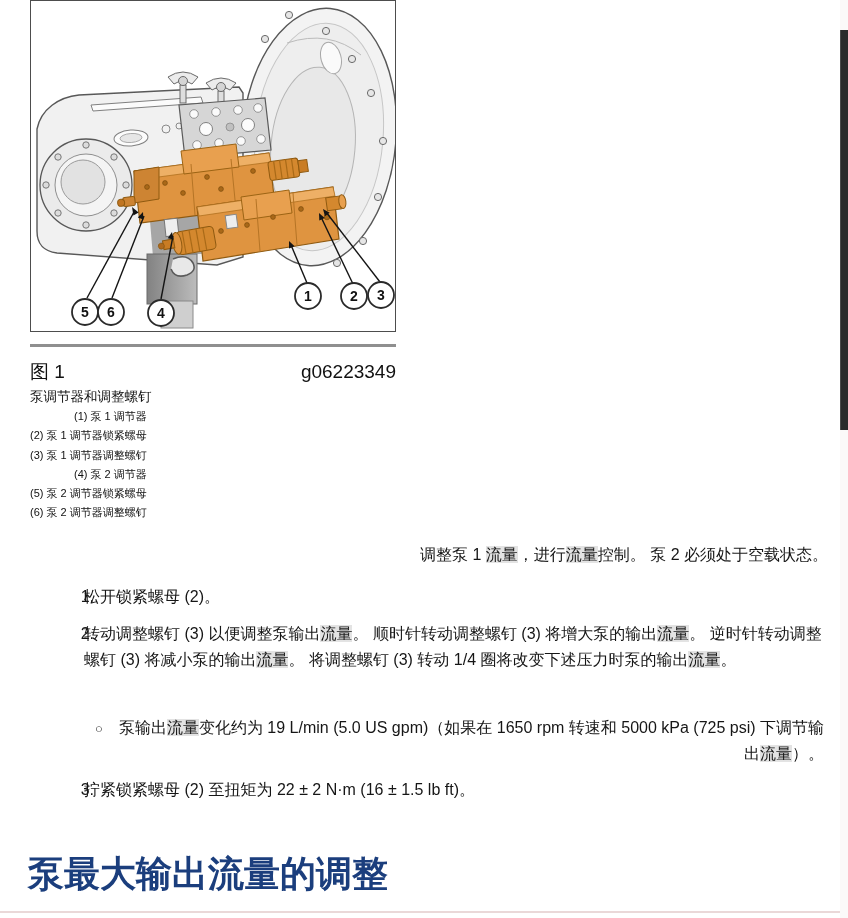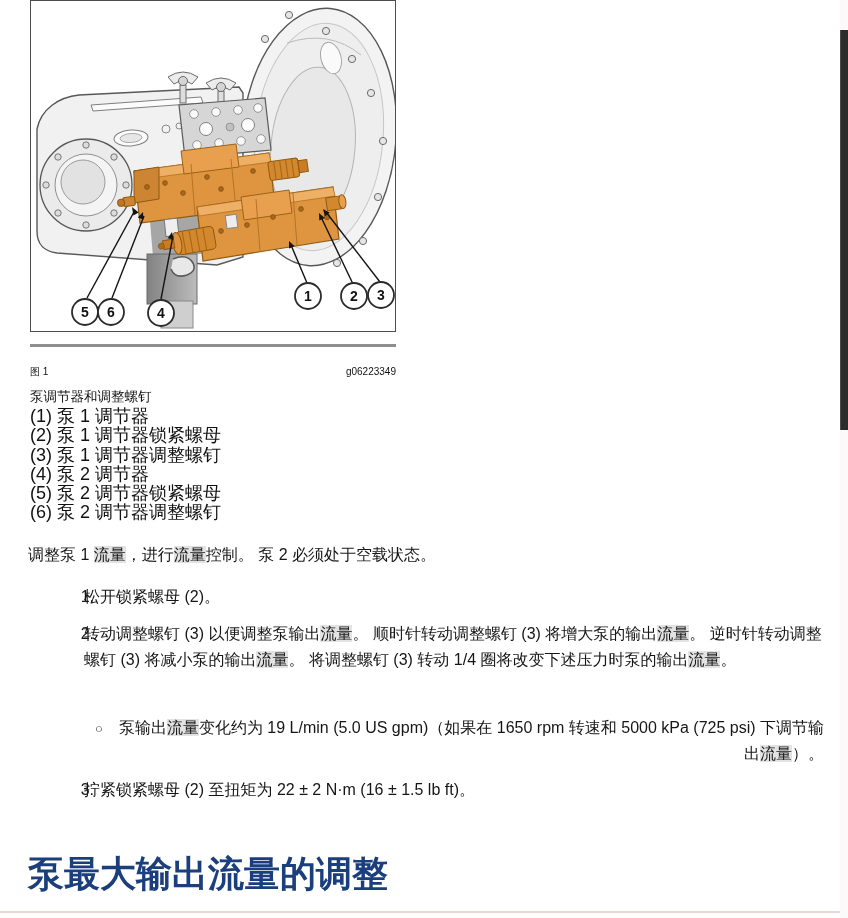--- a/index.html
+++ b/index.html
@@ -6,26 +6,26 @@
   body{background:#ffffff;}
   .page{
     position:relative;width:848px;height:918px;background:#ffffff;overflow:hidden;
     font-family:"Liberation Sans","DejaVu Sans",sans-serif;color:#1c1c1c;
   }
   .abs{position:absolute;}
   
   .figure-frame{left:30px;top:0px;width:364px;height:330px;border:1px solid #4d4d4d;background:#ffffff;}
   .figure-divider{left:30px;top:344px;width:366px;height:3px;background:#8f8f8f;}
   .figure-caption-row{left:30px;top:362px;width:366px;display:flex;justify-content:space-between;
-    font-size:10px;line-height:19px;color:#111;gap:25px;}
+    font-size:19px;line-height:19px;color:#111;gap:25px;}
   .figure-subtitle{left:30px;top:388px;font-size:13.5px;line-height:18px;color:#111;text-align:center;}
-  .figure-legend{left:30px;top:407px;font-size:18px;line-height:19.3px;color:#111;}
+  .figure-legend{left:30px;top:407px;font-size:11px;line-height:19.3px;color:#111;text-align:right;}
   
   .body-text{font-size:16px;line-height:26px;color:#161616;}
-  .intro{left:28px;top:542px;width:800px;}
+  .intro{left:28px;top:542px;width:800px;text-align:right;}
   .step{left:28px;width:800px;}
   .step-num{position:absolute;left:26px;top:0;width:40px;text-align:right;}
   .step-body{position:absolute;left:44px;top:0;width:748px;margin-left:12px;}
   .step-1{top:584px;height:28px;}
   .step-2{top:621px;height:84px;}
   .step-3{top:777px;height:28px;}
   .bullet{left:28px;top:715px;width:800px;}
   .bullet-marker{position:absolute;left:67px;top:1px;font-size:13px;}
   .bullet-body{position:absolute;left:90px;top:0;width:706px;text-align:right;}
   .closing{left:28px;top:819px;width:800px;}

